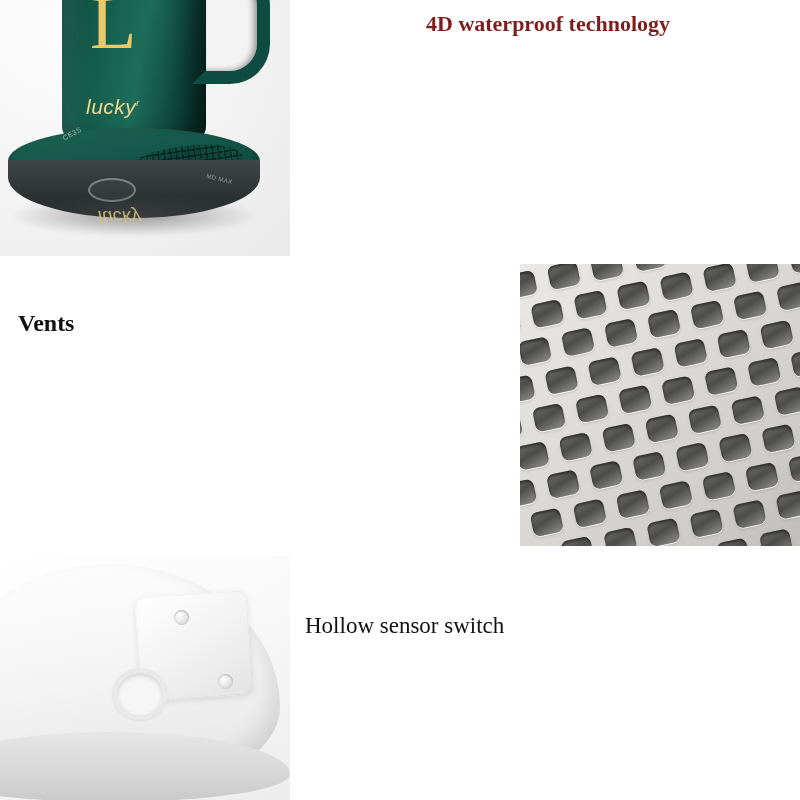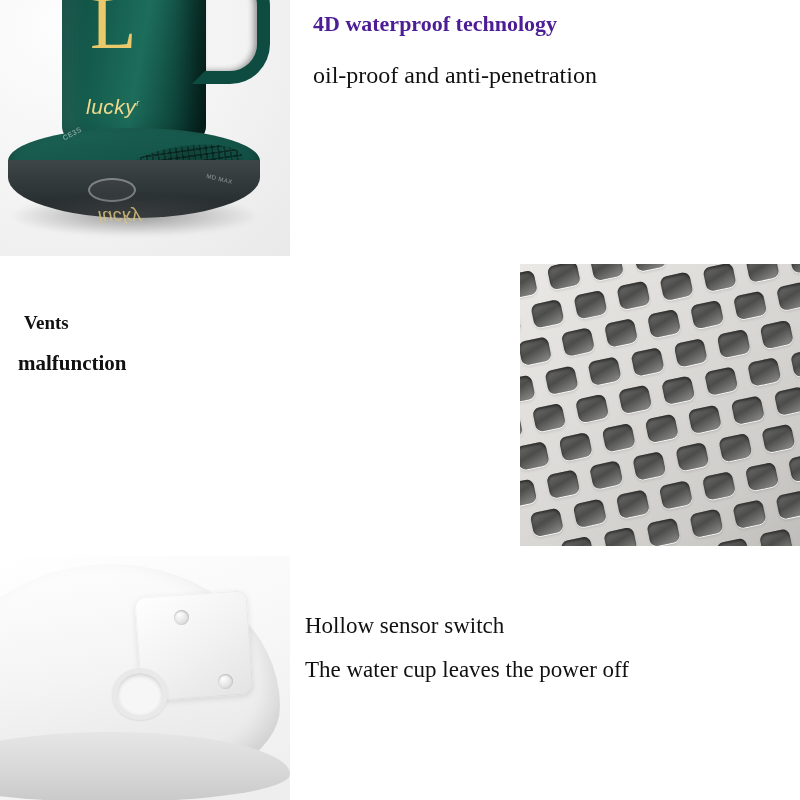--- a/index.html
+++ b/index.html
@@ -175,41 +175,42 @@
     position: absolute;
     left: 313px;
     top: 8px;
     width: 470px;
   }
   .t-head {
     font-size: 22px;
     font-weight: 700;
     line-height: 32px;
     margin: 0 0 14px 0;
-    color: #4c1d95;
+    color: #7f1d1d;
+    text-align: center;
   }
   .t-line {
     font-size: 24px;
     line-height: 42px;
     color: #111;
     white-space: nowrap;
   }
 
   
   .sec2-text {
     position: absolute;
     left: 18px;
     top: 306px;
     width: 470px;
   }
   .sec2-head {
-    font-size: 19px;
+    font-size: 24px;
     font-weight: 700;
     line-height: 34px;
-    margin: 0 0 4px 6px;
+    margin: 0 0 4px 0;
   }
   .sec2-line {
     font-size: 21px;
     font-weight: 700;
     line-height: 38px;
     color: #111;
     white-space: nowrap;
   }
 
   .sec2-photo {
@@ -351,28 +352,26 @@
     <div class="base-side"></div>
     <div class="base-button"></div>
     <div class="base-shadow"></div>
     <div class="base-brand">lucky</div>
     <div class="base-mark-left">CE3S</div>
     <div class="base-mark-right">MD MAX</div>
   </div>
 
   <div class="sec1-text">
     <div class="t-head">4D waterproof technology</div>
-    <div class="t-line">oil-proof and anti-penetration</div>
   </div>
 
   <div class="spacer-band"></div>
 
   <div class="sec2-text">
     <div class="sec2-head">Vents</div>
-    <div class="sec2-line">malfunction</div>
   </div>
 
   <div class="sec2-photo">
     <div class="surface"></div>
     <div class="holes" id="holes">
         <div class="hole" style="left: 44px; top: 0px;"></div>
         <div class="hole" style="left: 88px; top: 0px;"></div>
         <div class="hole" style="left: 132px; top: 0px;"></div>
         <div class="hole" style="left: 176px; top: 0px;"></div>
         <div class="hole" style="left: 20px; top: 34px;"></div>
@@ -443,16 +442,15 @@
     <div class="sensor-body"></div>
     <div class="sensor-edge"></div>
     <div class="sensor-plate"></div>
     <div class="pin pin-a"></div>
     <div class="pin pin-b"></div>
   </div>
   <div class="ring"></div>
 
   <div class="sec3-text">
     <div class="sec3-line">Hollow sensor switch</div>
-    <div class="sec3-line">The water cup leaves the power off</div>
   </div>
 
 </div>
 
 </body></html>

